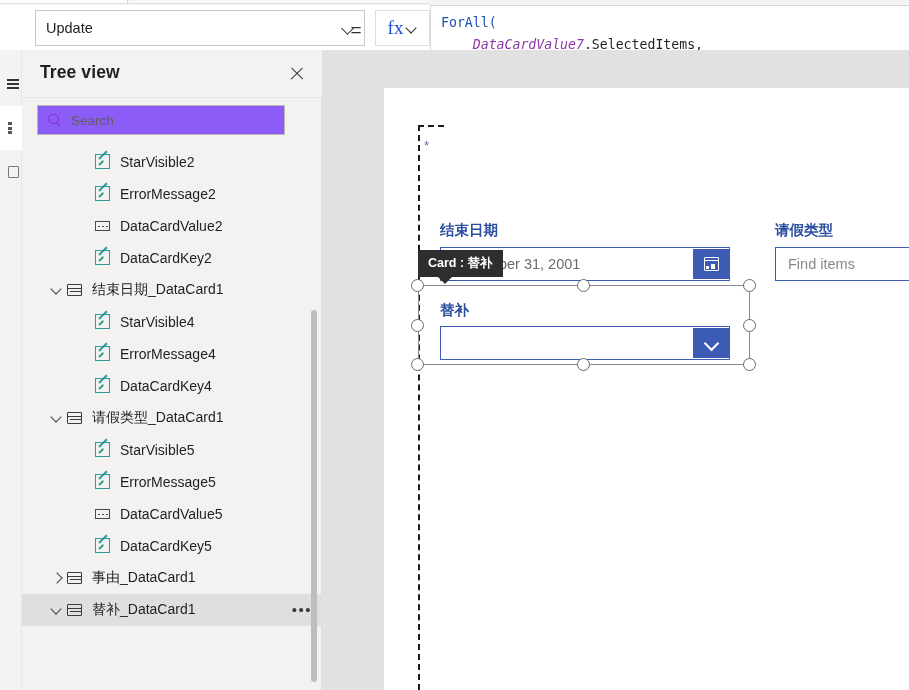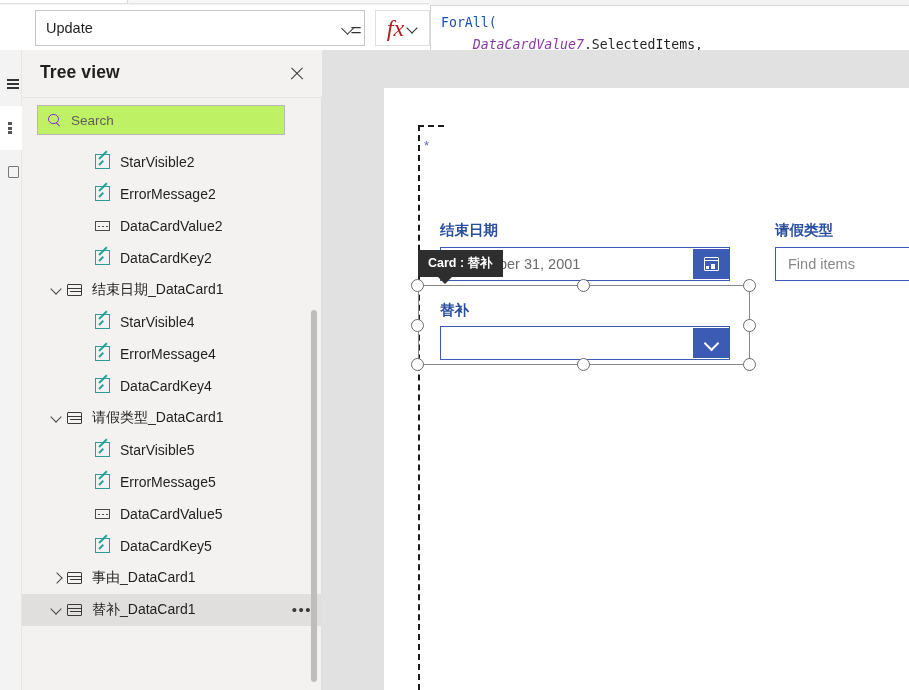--- a/index.html
+++ b/index.html
@@ -36,21 +36,21 @@
   }
   .eq-sign {
     position:absolute; left:345px; top:14px; width:22px; text-align:center;
     font-size:19px; color:#323130; font-weight:400;
   }
   .fx-btn {
     position:absolute; left:375px; top:5px; width:55px; height:36px;
     border:1px solid #e1dfdd; background:#ffffff;
     display:flex; align-items:center; justify-content:center; gap:4px; cursor:pointer;
   }
-  .fx-btn .fx { font-family:"Liberation Serif", serif; font-style:italic; font-size:24px; color:#b91c1c; }
+  .fx-btn .fx { font-family:"Liberation Serif", serif; font-size:19px; color:#1d4ed8; }
   .fx-btn .chev2 { width:10px; height:10px; position:relative; }
   .fx-btn .chev2::before {
     content:""; position:absolute; left:0; top:1px; width:7px; height:7px;
     border-right:1.2px solid #2b2b2b; border-bottom:1.2px solid #2b2b2b;
     transform:rotate(45deg);
   }
 
   
   .formula-panel {
     position:absolute; left:430px; top:5px; width:479px; height:165px;
@@ -99,21 +99,21 @@
   .tv-title { position:absolute; left:18px; top:12px; font-size:17.5px; color:#201f1e; font-weight:600; letter-spacing:.1px;}
   .tv-close { position:absolute; right:15px; top:14px; width:20px; height:20px; cursor:pointer; }
   .tv-close::before, .tv-close::after {
     content:""; position:absolute; left:2px; top:9px; width:16px; height:1.4px; background:#3a3a3a;
   }
   .tv-close::before { transform:rotate(45deg); }
   .tv-close::after  { transform:rotate(-45deg); }
 
   .tv-search {
     position:absolute; left:15px; top:55px; width:248px; height:30px;
-    background:#bef264; border:1px solid #b9b7b5;
+    background:#8b5cf6; border:1px solid #b9b7b5;
     display:flex; align-items:center; gap:8px; padding-left:10px; cursor:text;
   }
   .ic-search { width:13px; height:13px; position:relative; flex:0 0 auto; }
   .ic-search::before {
     content:""; position:absolute; left:0; top:0; width:8.5px; height:8.5px;
     border:1.4px solid #8a2be0; border-radius:50%;
   }
   .ic-search::after {
     content:""; position:absolute; left:7.5px; top:8px; width:5px; height:1.4px;
     background:#8a2be0; transform:rotate(45deg); transform-origin:left center;

